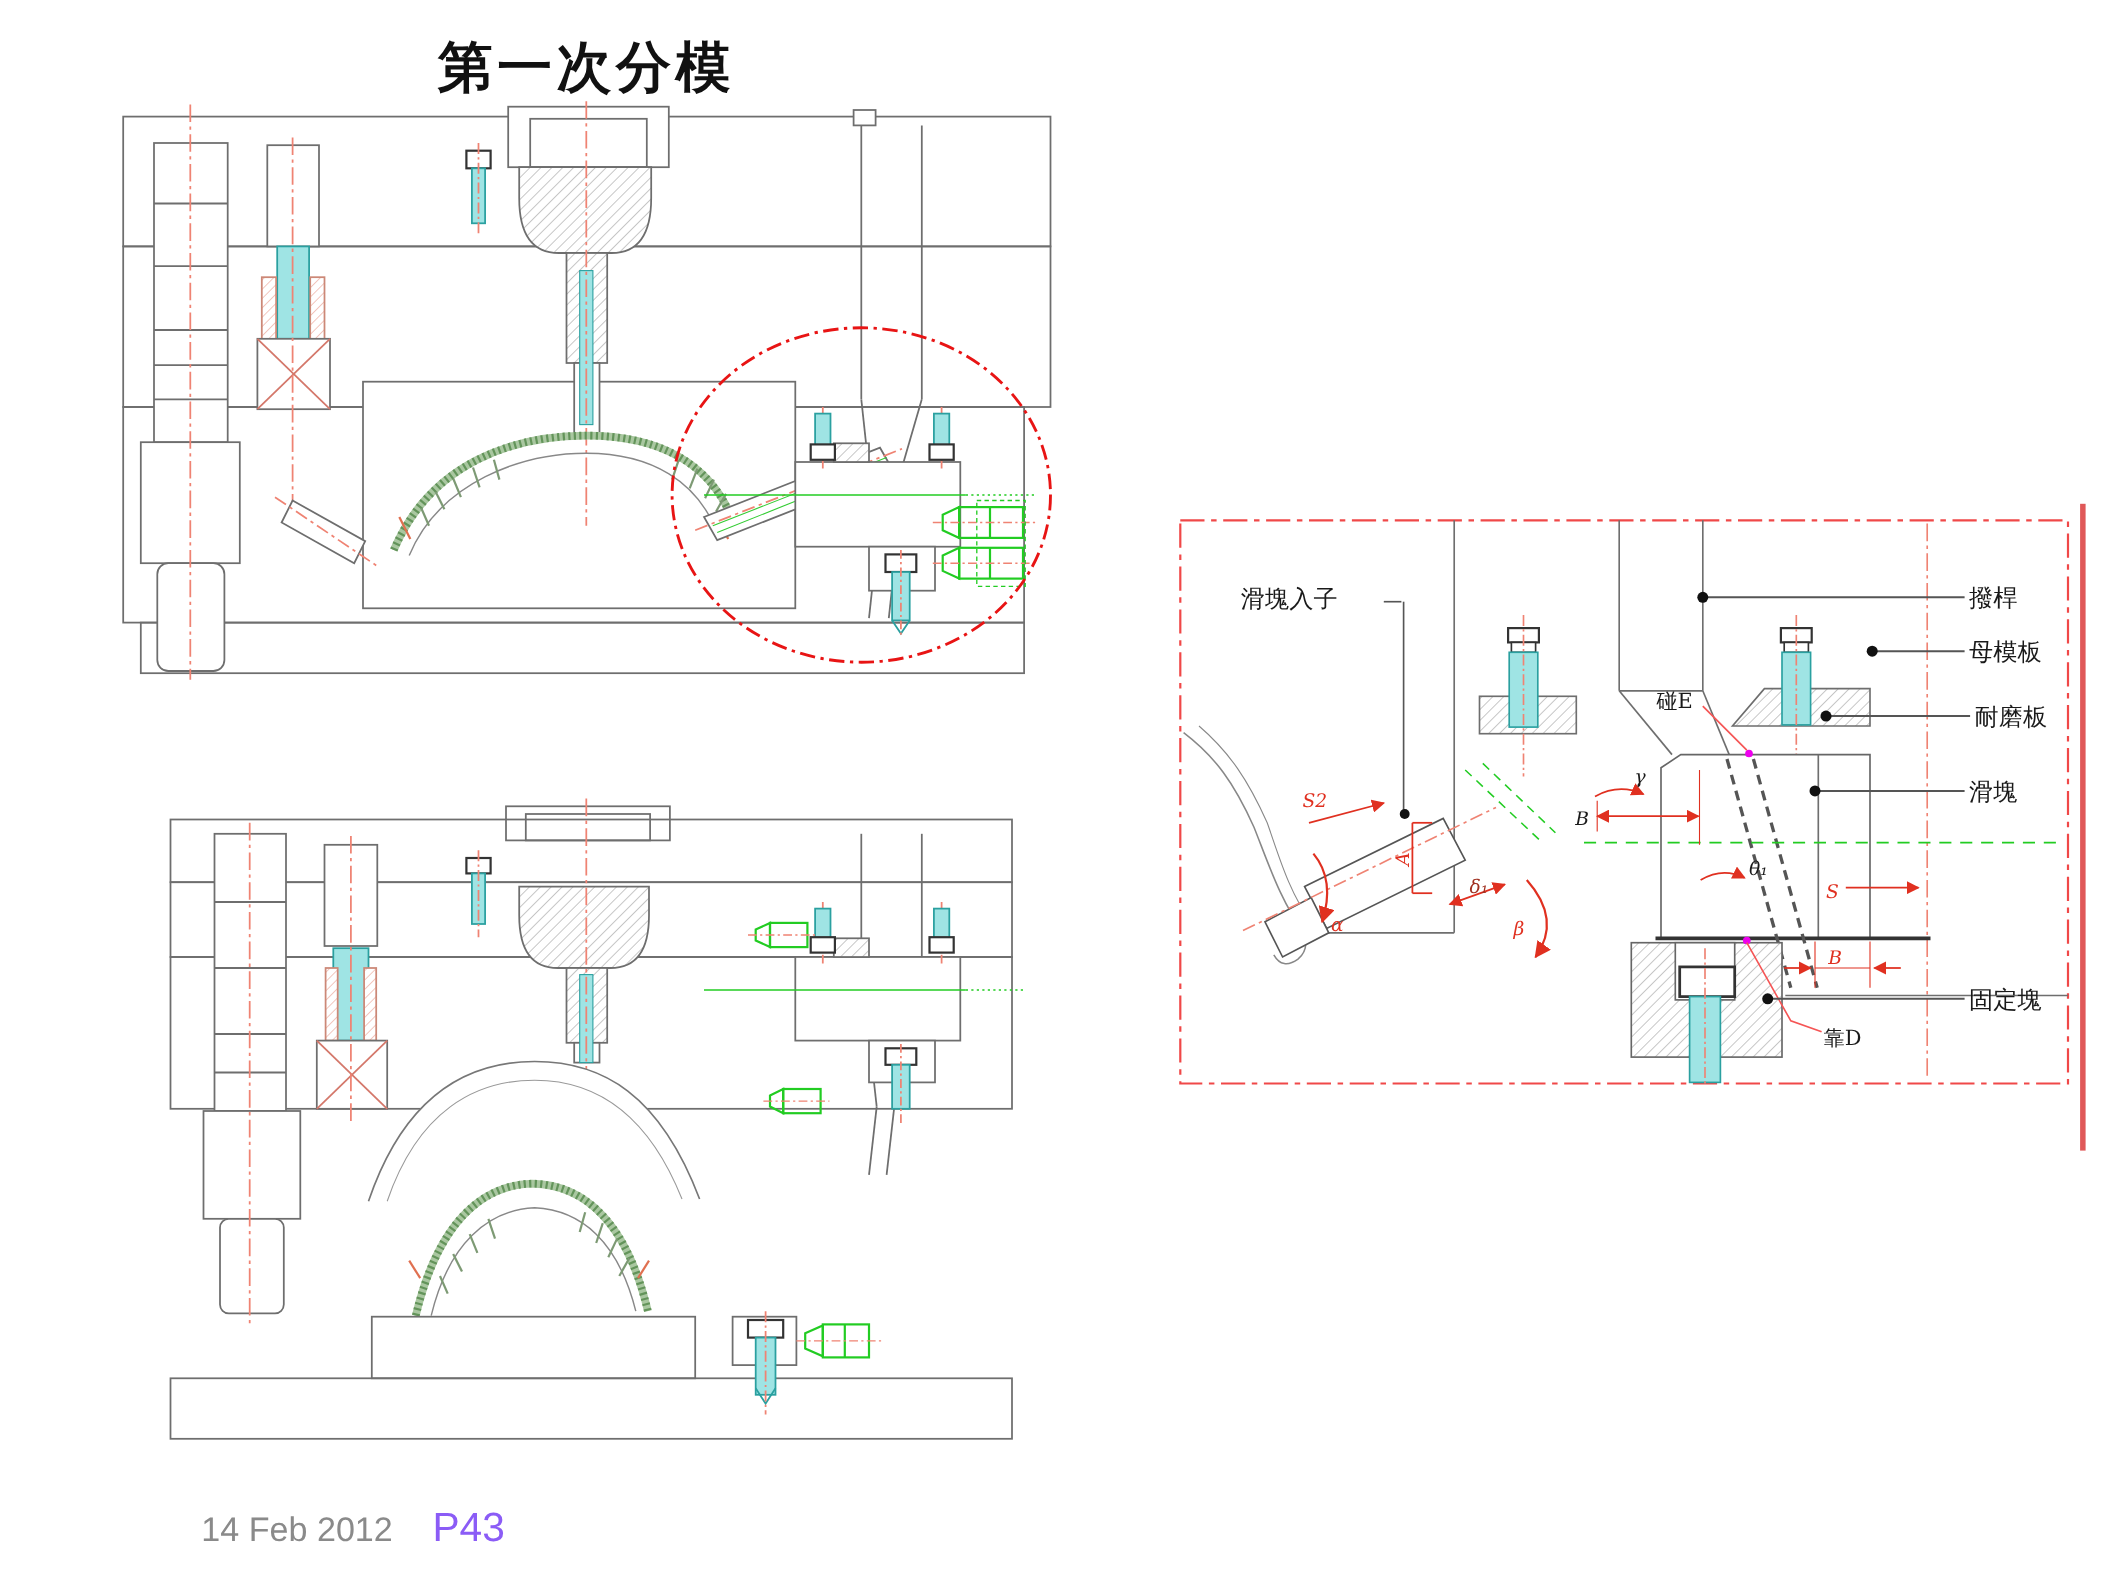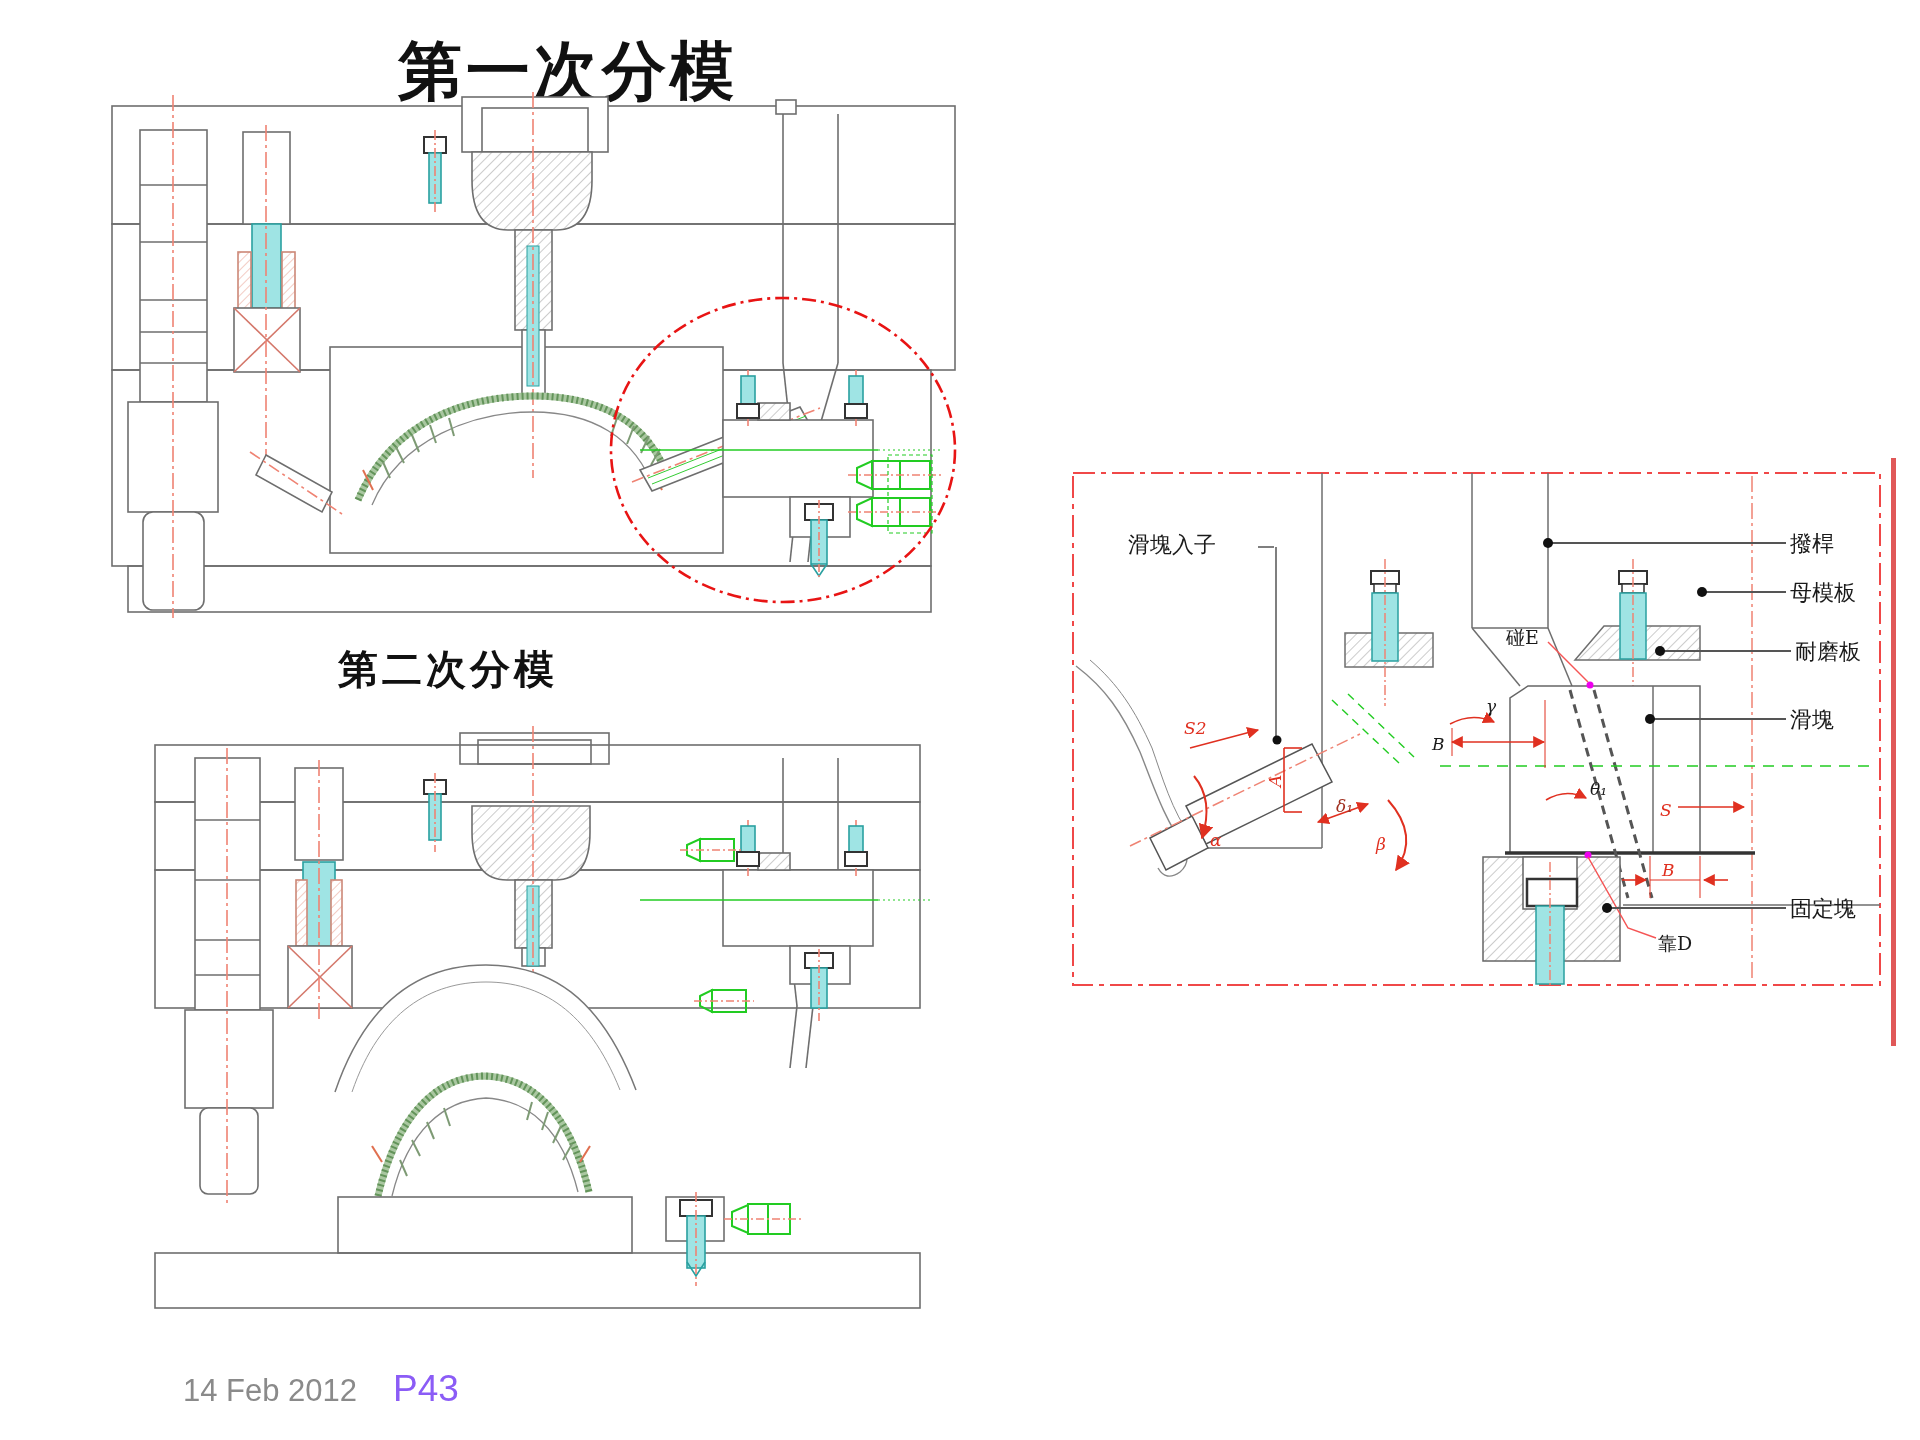--- a/index.html
+++ b/index.html
@@ -1,38 +1,37 @@
 <!DOCTYPE html>
 <html><head>
 <meta charset="utf-8">
 <style>
   html,body{margin:0;padding:0;background:#fff;}
   .slide{position:relative;width:1920px;height:1440px;background:#ffffff;overflow:hidden;
          font-family:"Liberation Sans","DejaVu Sans",sans-serif;}
   .title-cjk{position:absolute;color:#111;font-family:"DejaVu Serif","Liberation Serif",serif;
              font-weight:bold;letter-spacing:4px;white-space:nowrap;}
-  #title1{left:398px;top:28px;font-size:64px;}
+  #title1{left:398px;top:28px;font-size:50px;}
   #title2{left:338px;top:642px;font-size:40px;}
   .footer{position:absolute;top:1368px;left:183px;display:flex;align-items:baseline;gap:36px;}
   .footer .date{color:#8a8a8a;font-size:31px;text-align:right;}
   .footer .page{color:#8b5cf6;font-size:37px;}
   svg{position:absolute;left:0;top:0;}
   svg text{font-family:"DejaVu Serif","Liberation Serif",serif;}
   .cjk-label{font-size:22px;fill:#1a1a1a;}
   .dim{font-size:17px;font-style:italic;}
   .dim-red{fill:#e03020;}
   .dim-dark{fill:#1a1a1a;}
 </style>
 </head>
 <body>
 
 <div class="slide">
 
   <div id="title1" class="title-cjk">第一次分模</div>
-  <div id="title2" class="title-cjk">第二次分模</div>
 
   <svg width="1920" height="1440" viewBox="0 0 1920 1440">
     <defs>
       <pattern id="hatch" width="7" height="7" patternUnits="userSpaceOnUse" patternTransform="rotate(45)">
         <rect width="7" height="7" fill="#ffffff"></rect>
         <line x1="0" y1="0" x2="0" y2="7" stroke="#9a9a9a" stroke-width="1"></line>
       </pattern>
       <pattern id="hatchR" width="6" height="6" patternUnits="userSpaceOnUse" patternTransform="rotate(45)">
         <rect width="6" height="6" fill="#ffffff"></rect>
         <line x1="0" y1="0" x2="0" y2="6" stroke="#e89a8a" stroke-width="1"></line>

